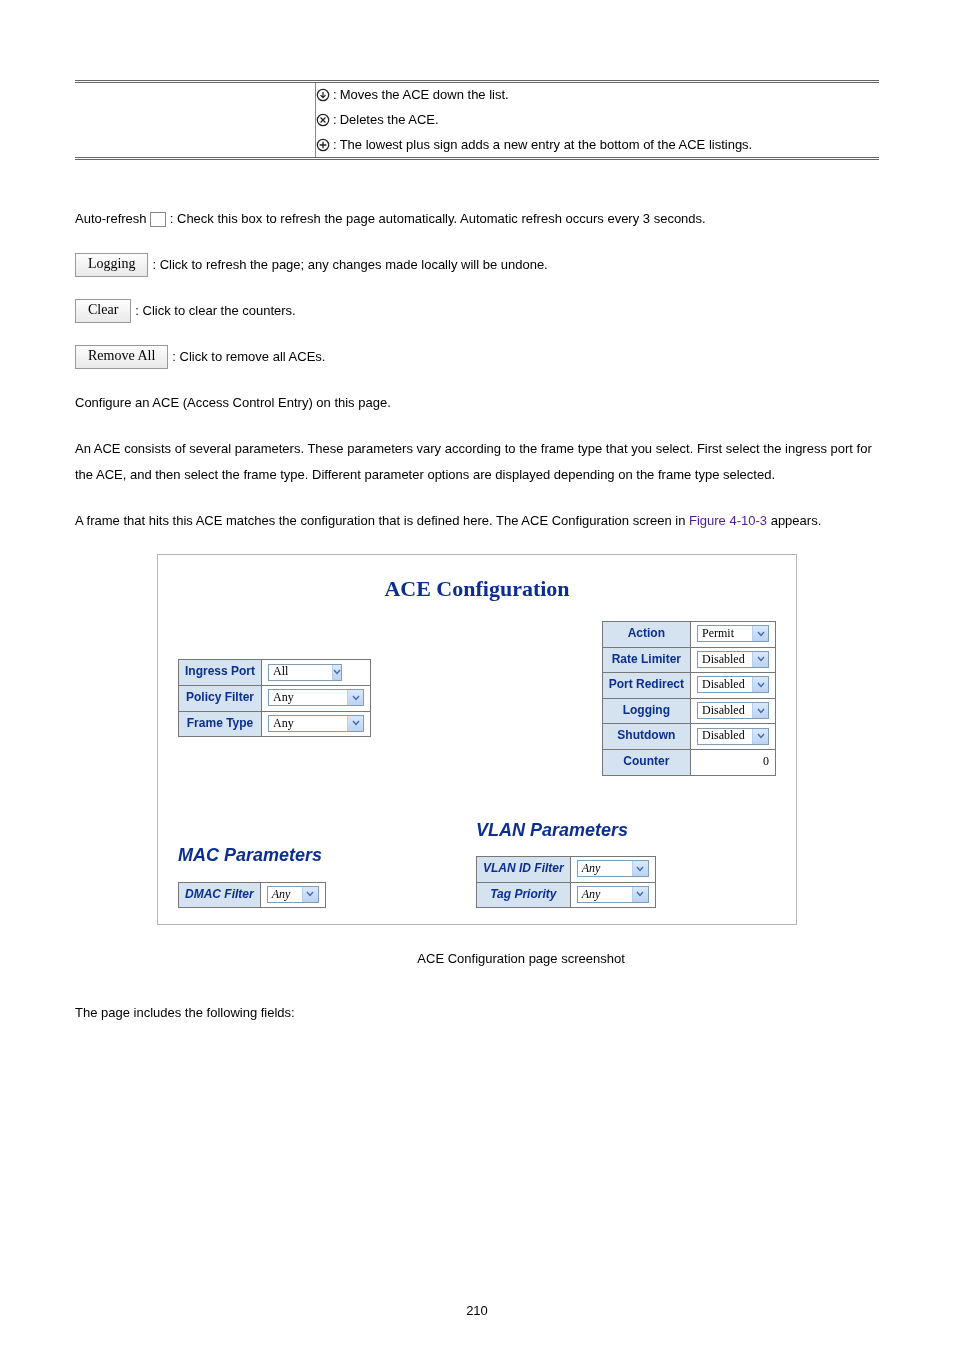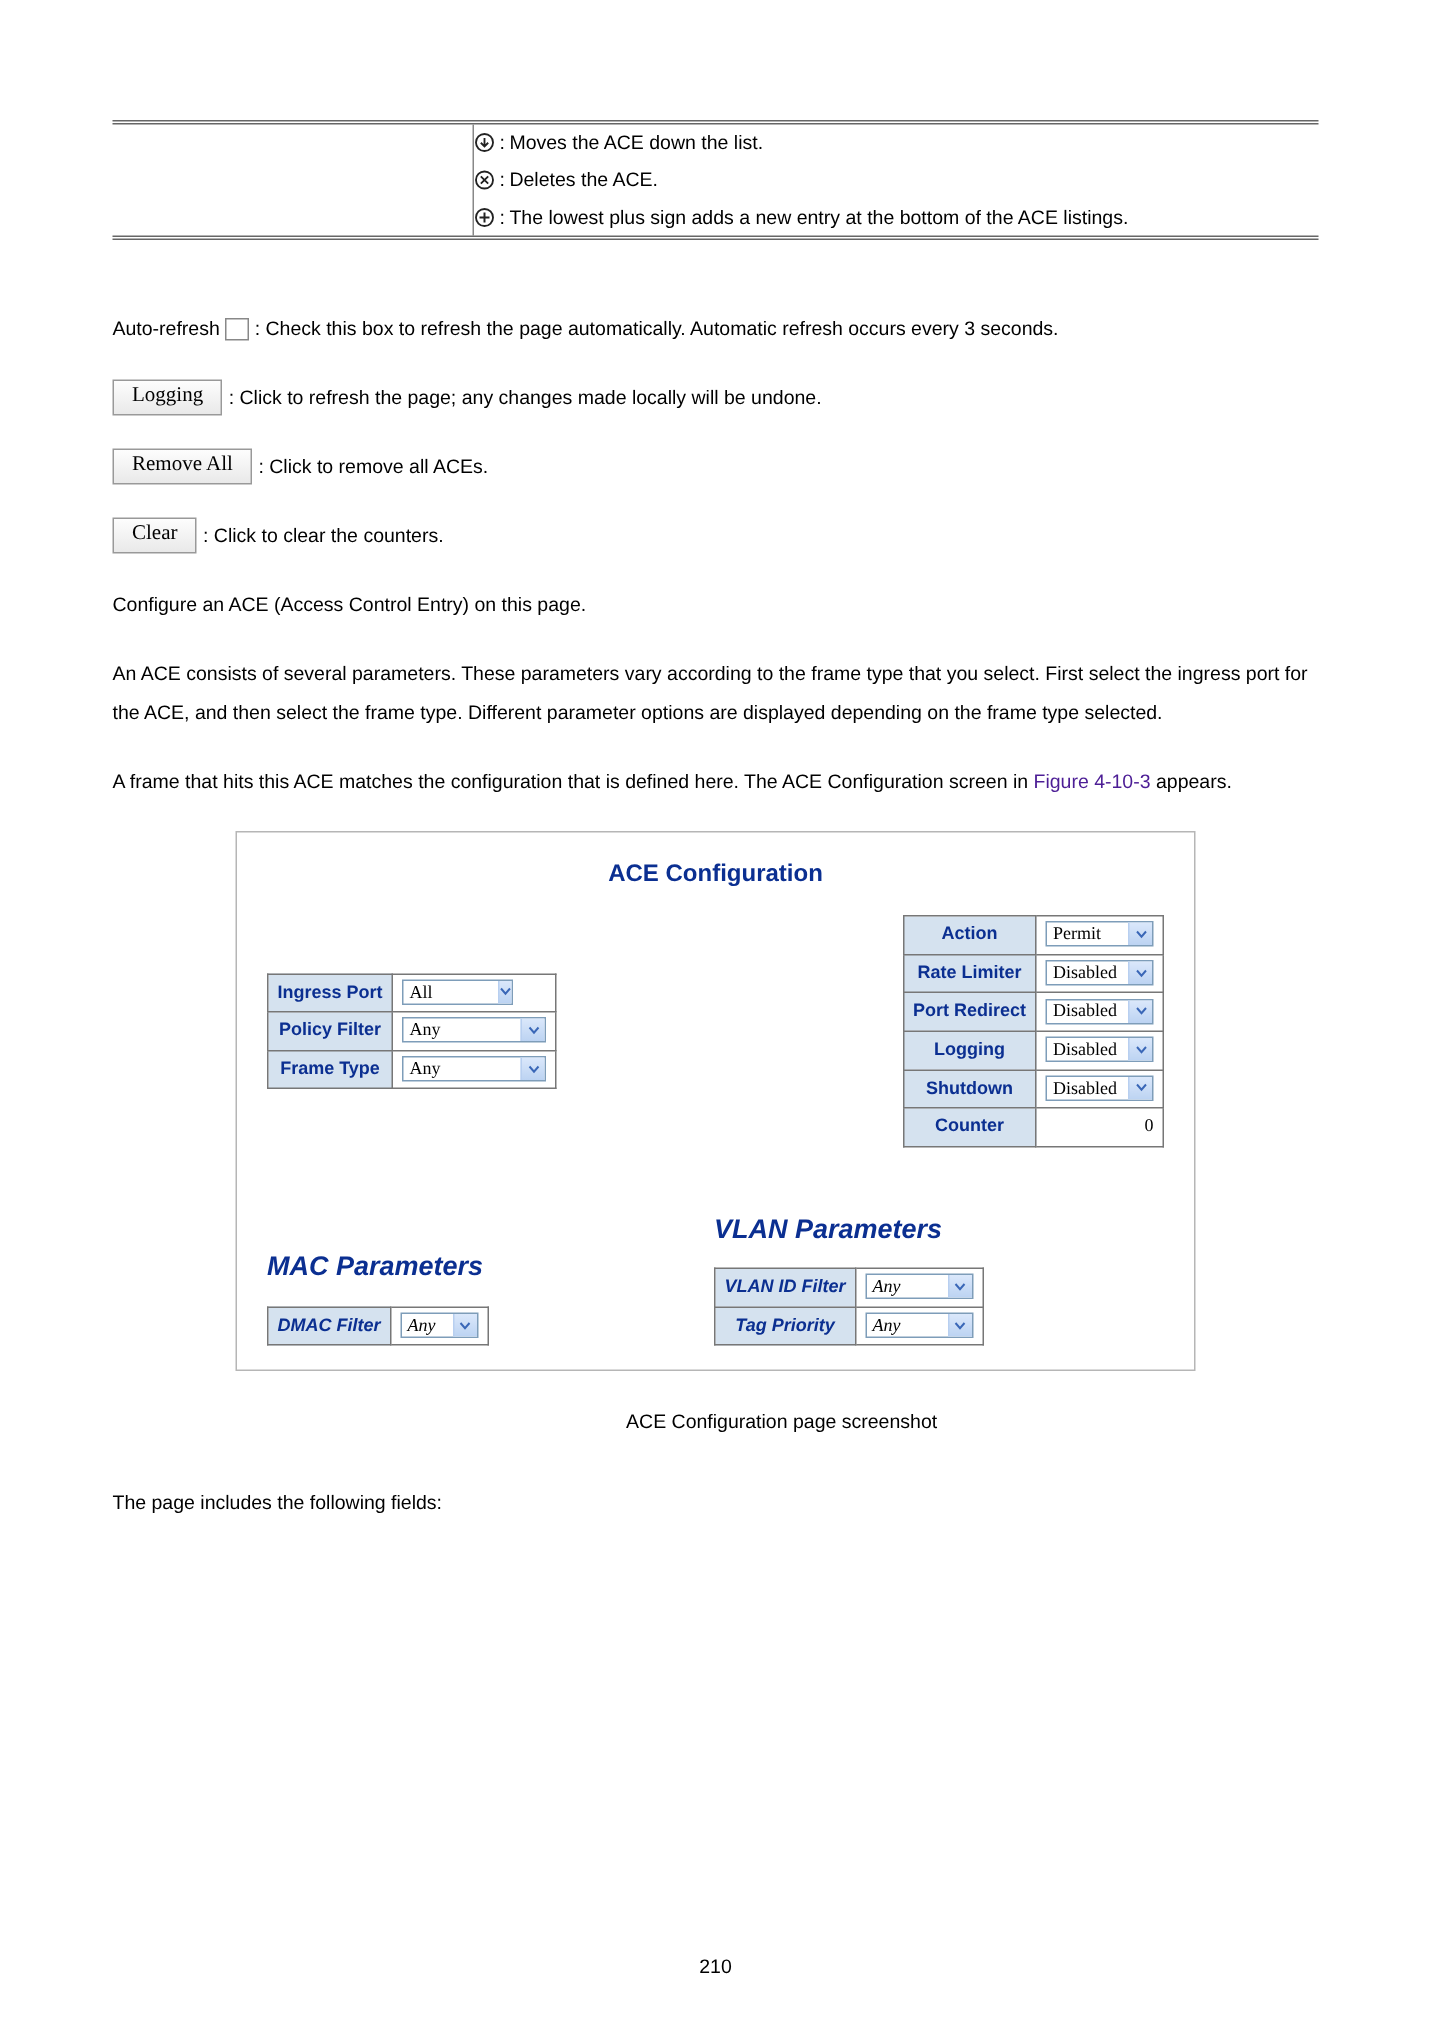--- a/index.html
+++ b/index.html
@@ -93,23 +93,23 @@
     margin: 20px auto 0 auto;
     width: 640px;
   }
   .fig-box {
     border: 1px solid #b6b6b6;
     background: #fff;
     padding: 14px 20px 16px 20px;
   }
   .fig-title {
     color: #0b2f91;
-    font-family: Liberation Sans, sans-serif;
+    font-family: Liberation Serif, serif;
     font-weight: bold;
-    font-size: 16px;
+    font-size: 22px;
     text-align: center;
     margin-bottom: 12px;
   }
   .fig-sub {
     color: #0b2f91;
     font-family: Arial, sans-serif;
     font-weight: bold;
     font-size: 18px;
     margin-bottom: 10px;
   }
@@ -250,27 +250,27 @@
       <span class="checkbox-img"></span>
       <span>: Check this box to refresh the page automatically. Automatic refresh occurs every 3 seconds.</span>
     </div>
 
     <div class="btn-row">
       <span class="btn-img">Logging</span>
       <span>: Click to refresh the page; any changes made locally will be undone.</span>
     </div>
 
     <div class="btn-row">
+      <span class="btn-img">Clear</span>
+      <span>: Click to clear the counters.</span>
+    </div>
+
+    <div class="btn-row">
       <span class="btn-img">Remove All</span>
       <span>: Click to remove all ACEs.</span>
-    </div>
-
-    <div class="btn-row">
-      <span class="btn-img">Clear</span>
-      <span>: Click to clear the counters.</span>
     </div>
   </div>
 
   <div class="body-text">
     <p>Configure an ACE (Access Control Entry) on this page.</p>
     <p>An ACE consists of several parameters. These parameters vary according to the frame type that you select. First select the ingress port for the ACE, and then select the frame type. Different parameter options are displayed depending on the frame type selected.</p>
     <p>
       <span>A frame that hits this ACE matches the configuration that is defined here. The ACE Configuration screen in </span><span class="link">Figure 4-10-3</span><span> appears.</span>
     </p>
   </div>

